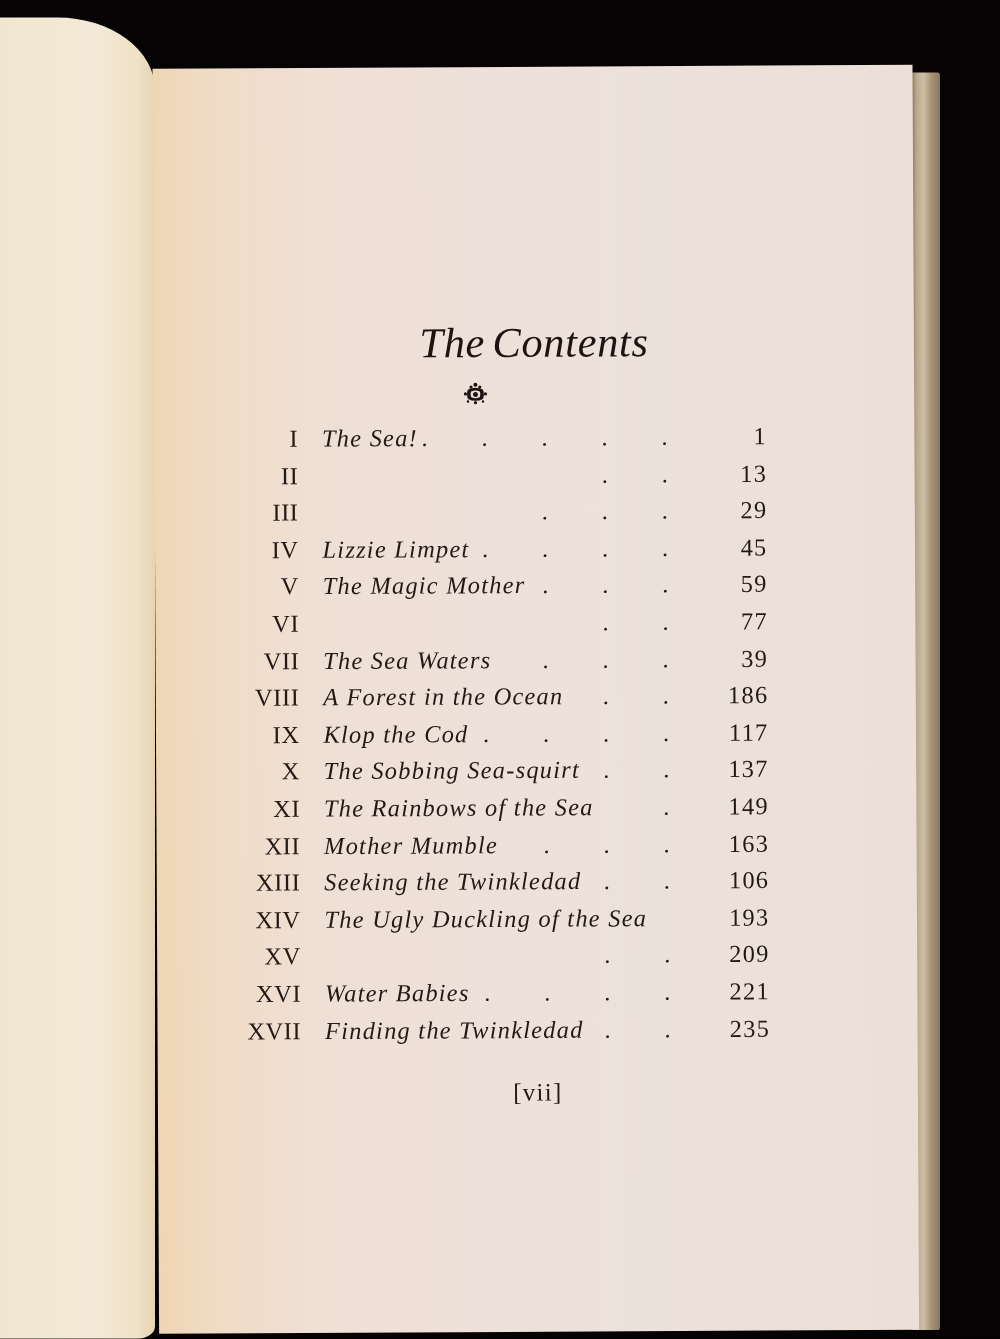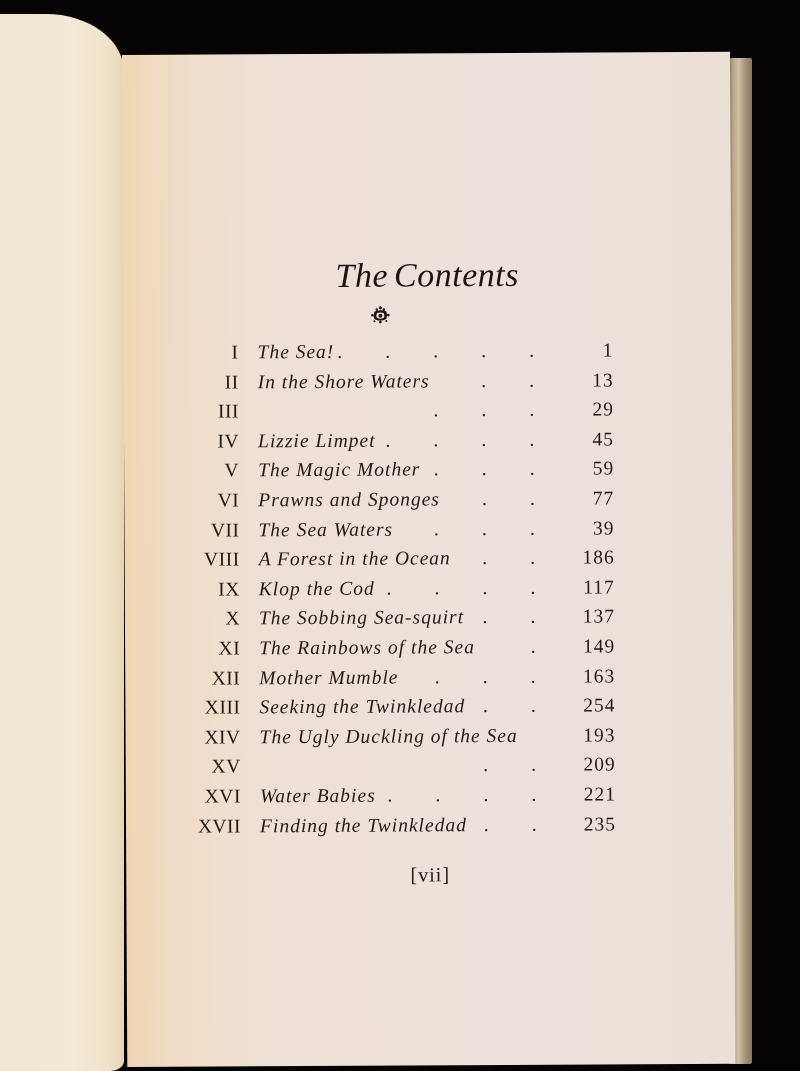--- a/index.html
+++ b/index.html
@@ -93,21 +93,20 @@
   <div class="toc" id="toc">
       <div class="row">
         <span class="num">I</span>
         <span class="dots"><span class="dot">.</span><span class="dot">.</span><span class="dot">.</span><span class="dot">.</span><span class="dot">.</span></span>
         <span class="ttl">The Sea!</span>
         <span class="pg">1</span>
       </div>
       <div class="row">
         <span class="num">II</span>
         <span class="dots"><span class="dot">.</span><span class="dot">.</span></span>
-        <span class="ttl">In the Shore Waters</span>
         <span class="pg">13</span>
       </div>
       <div class="row">
         <span class="num">III</span>
         <span class="dots"><span class="dot">.</span><span class="dot">.</span><span class="dot">.</span></span>
         <span class="pg">29</span>
       </div>
       <div class="row">
         <span class="num">IV</span>
         <span class="dots"><span class="dot">.</span><span class="dot">.</span><span class="dot">.</span><span class="dot">.</span></span>
@@ -116,21 +115,20 @@
       </div>
       <div class="row">
         <span class="num">V</span>
         <span class="dots"><span class="dot">.</span><span class="dot">.</span><span class="dot">.</span></span>
         <span class="ttl">The Magic Mother</span>
         <span class="pg">59</span>
       </div>
       <div class="row">
         <span class="num">VI</span>
         <span class="dots"><span class="dot">.</span><span class="dot">.</span></span>
-        <span class="ttl">Prawns and Sponges</span>
         <span class="pg">77</span>
       </div>
       <div class="row">
         <span class="num">VII</span>
         <span class="dots"><span class="dot">.</span><span class="dot">.</span><span class="dot">.</span></span>
         <span class="ttl">The Sea Waters</span>
         <span class="pg">39</span>
       </div>
       <div class="row">
         <span class="num">VIII</span>
@@ -159,21 +157,21 @@
       <div class="row">
         <span class="num">XII</span>
         <span class="dots"><span class="dot">.</span><span class="dot">.</span><span class="dot">.</span></span>
         <span class="ttl">Mother Mumble</span>
         <span class="pg">163</span>
       </div>
       <div class="row">
         <span class="num">XIII</span>
         <span class="dots"><span class="dot">.</span><span class="dot">.</span></span>
         <span class="ttl">Seeking the Twinkledad</span>
-        <span class="pg">254</span>
+        <span class="pg">106</span>
       </div>
       <div class="row">
         <span class="num">XIV</span>
         <span class="dots"></span>
         <span class="ttl">The Ugly Duckling of the Sea</span>
         <span class="pg">193</span>
       </div>
       <div class="row">
         <span class="num">XV</span>
         <span class="dots"><span class="dot">.</span><span class="dot">.</span></span>

